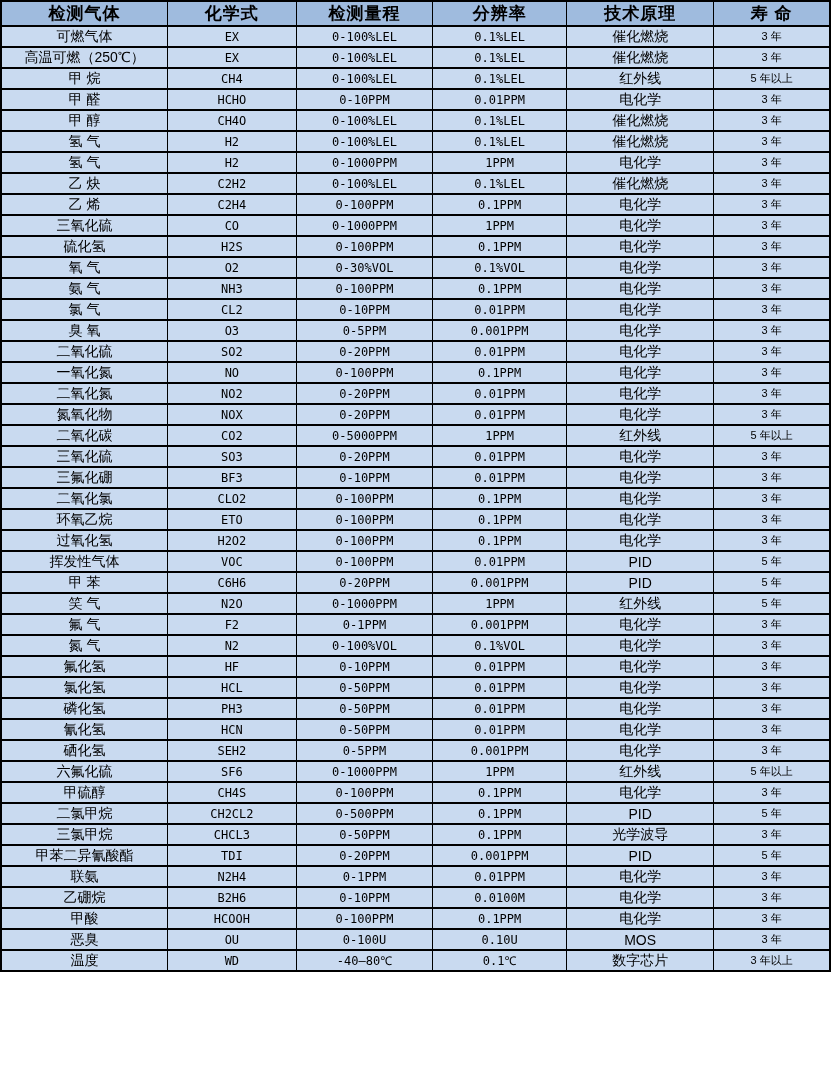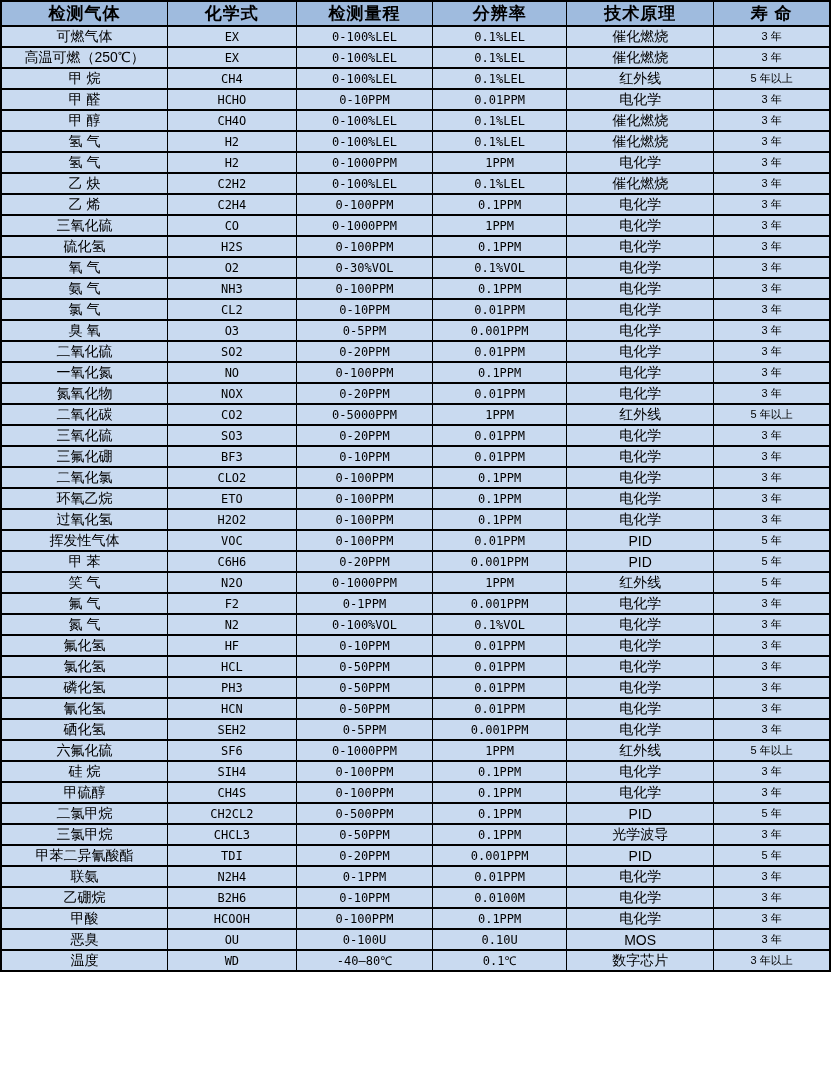--- a/index.html
+++ b/index.html
@@ -205,20 +205,28 @@
       </tr>
       <tr>
         <td class="cell-gas">一氧化氮</td>
         <td class="cell-formula mono">NO</td>
         <td class="cell-range mono">0-100PPM</td>
         <td class="cell-resolution mono">0.1PPM</td>
         <td class="cell-principle">电化学</td>
         <td class="cell-lifespan">3 年</td>
       </tr>
       <tr>
+        <td class="cell-gas">二氧化氮</td>
+        <td class="cell-formula mono">NO2</td>
+        <td class="cell-range mono">0-20PPM</td>
+        <td class="cell-resolution mono">0.01PPM</td>
+        <td class="cell-principle">电化学</td>
+        <td class="cell-lifespan">3 年</td>
+      </tr>
+      <tr>
         <td class="cell-gas">氮氧化物</td>
         <td class="cell-formula mono">NOX</td>
         <td class="cell-range mono">0-20PPM</td>
         <td class="cell-resolution mono">0.01PPM</td>
         <td class="cell-principle">电化学</td>
         <td class="cell-lifespan">3 年</td>
       </tr>
       <tr>
         <td class="cell-gas">二氧化碳</td>
         <td class="cell-formula mono">CO2</td>
@@ -349,28 +357,20 @@
       </tr>
       <tr>
         <td class="cell-gas">六氟化硫</td>
         <td class="cell-formula mono">SF6</td>
         <td class="cell-range mono">0-1000PPM</td>
         <td class="cell-resolution mono">1PPM</td>
         <td class="cell-principle">红外线</td>
         <td class="cell-lifespan">5 年以上</td>
       </tr>
       <tr>
-        <td class="cell-gas">硅 烷</td>
-        <td class="cell-formula mono">SIH4</td>
-        <td class="cell-range mono">0-100PPM</td>
-        <td class="cell-resolution mono">0.1PPM</td>
-        <td class="cell-principle">电化学</td>
-        <td class="cell-lifespan">3 年</td>
-      </tr>
-      <tr>
         <td class="cell-gas">甲硫醇</td>
         <td class="cell-formula mono">CH4S</td>
         <td class="cell-range mono">0-100PPM</td>
         <td class="cell-resolution mono">0.1PPM</td>
         <td class="cell-principle">电化学</td>
         <td class="cell-lifespan">3 年</td>
       </tr>
       <tr>
         <td class="cell-gas">二氯甲烷</td>
         <td class="cell-formula mono">CH2CL2</td>

